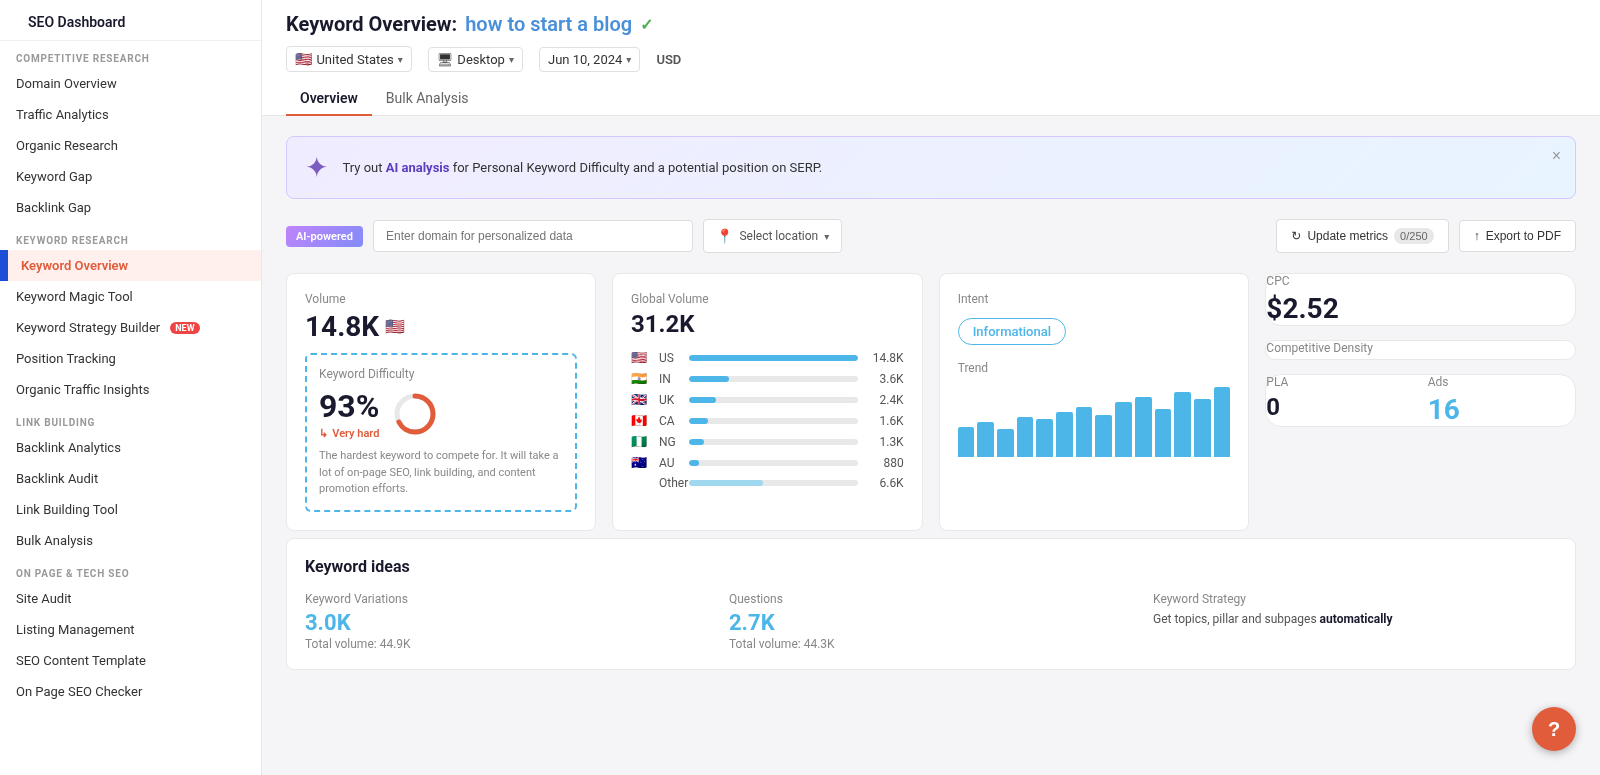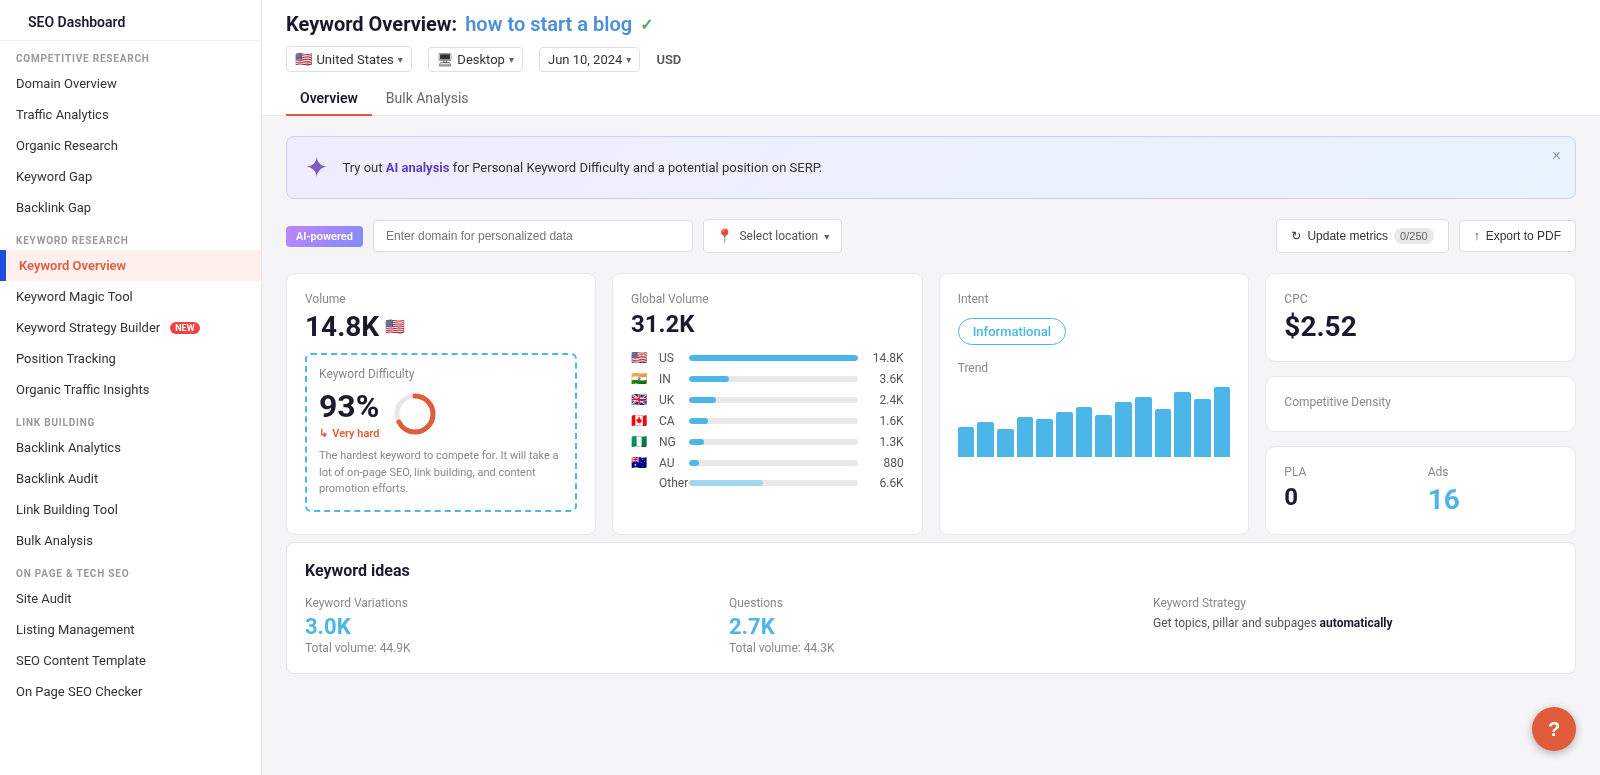--- a/index.html
+++ b/index.html
@@ -38,21 +38,21 @@
       cursor: pointer;
       display: flex;
       align-items: center;
       gap: 6px;
       border-radius: 0;
     }
     .sidebar-item.active {
       background: #fff0ee;
       color: #e05c3a;
       font-weight: 600;
-      border-left: 6px solid #1d4ed8;
+      border-left: 8px solid #1d4ed8;
       padding-left: 13px;
     }
     .badge-new {
       background: #ef4444;
       color: #fff;
       font-size: 9px;
       font-weight: 700;
       padding: 1px 5px;
       border-radius: 8px;
       margin-left: 4px;
@@ -377,22 +377,21 @@
     }
 
     
     .right-col {
       display: flex;
       flex-direction: column;
       gap: 14px;
     }
     .right-card {
       background: #fff;
-      border-radius: 10px;
-      padding: 18px;
+      border-radius: 16px;
       border: 1px solid #e8e8e8;
     }
     .comp-density-value {
       font-size: 28px;
       font-weight: 700;
       color: #1a1a2e;
     }
     .pla-ads-row {
       display: grid;
       grid-template-columns: 1fr 1fr;

